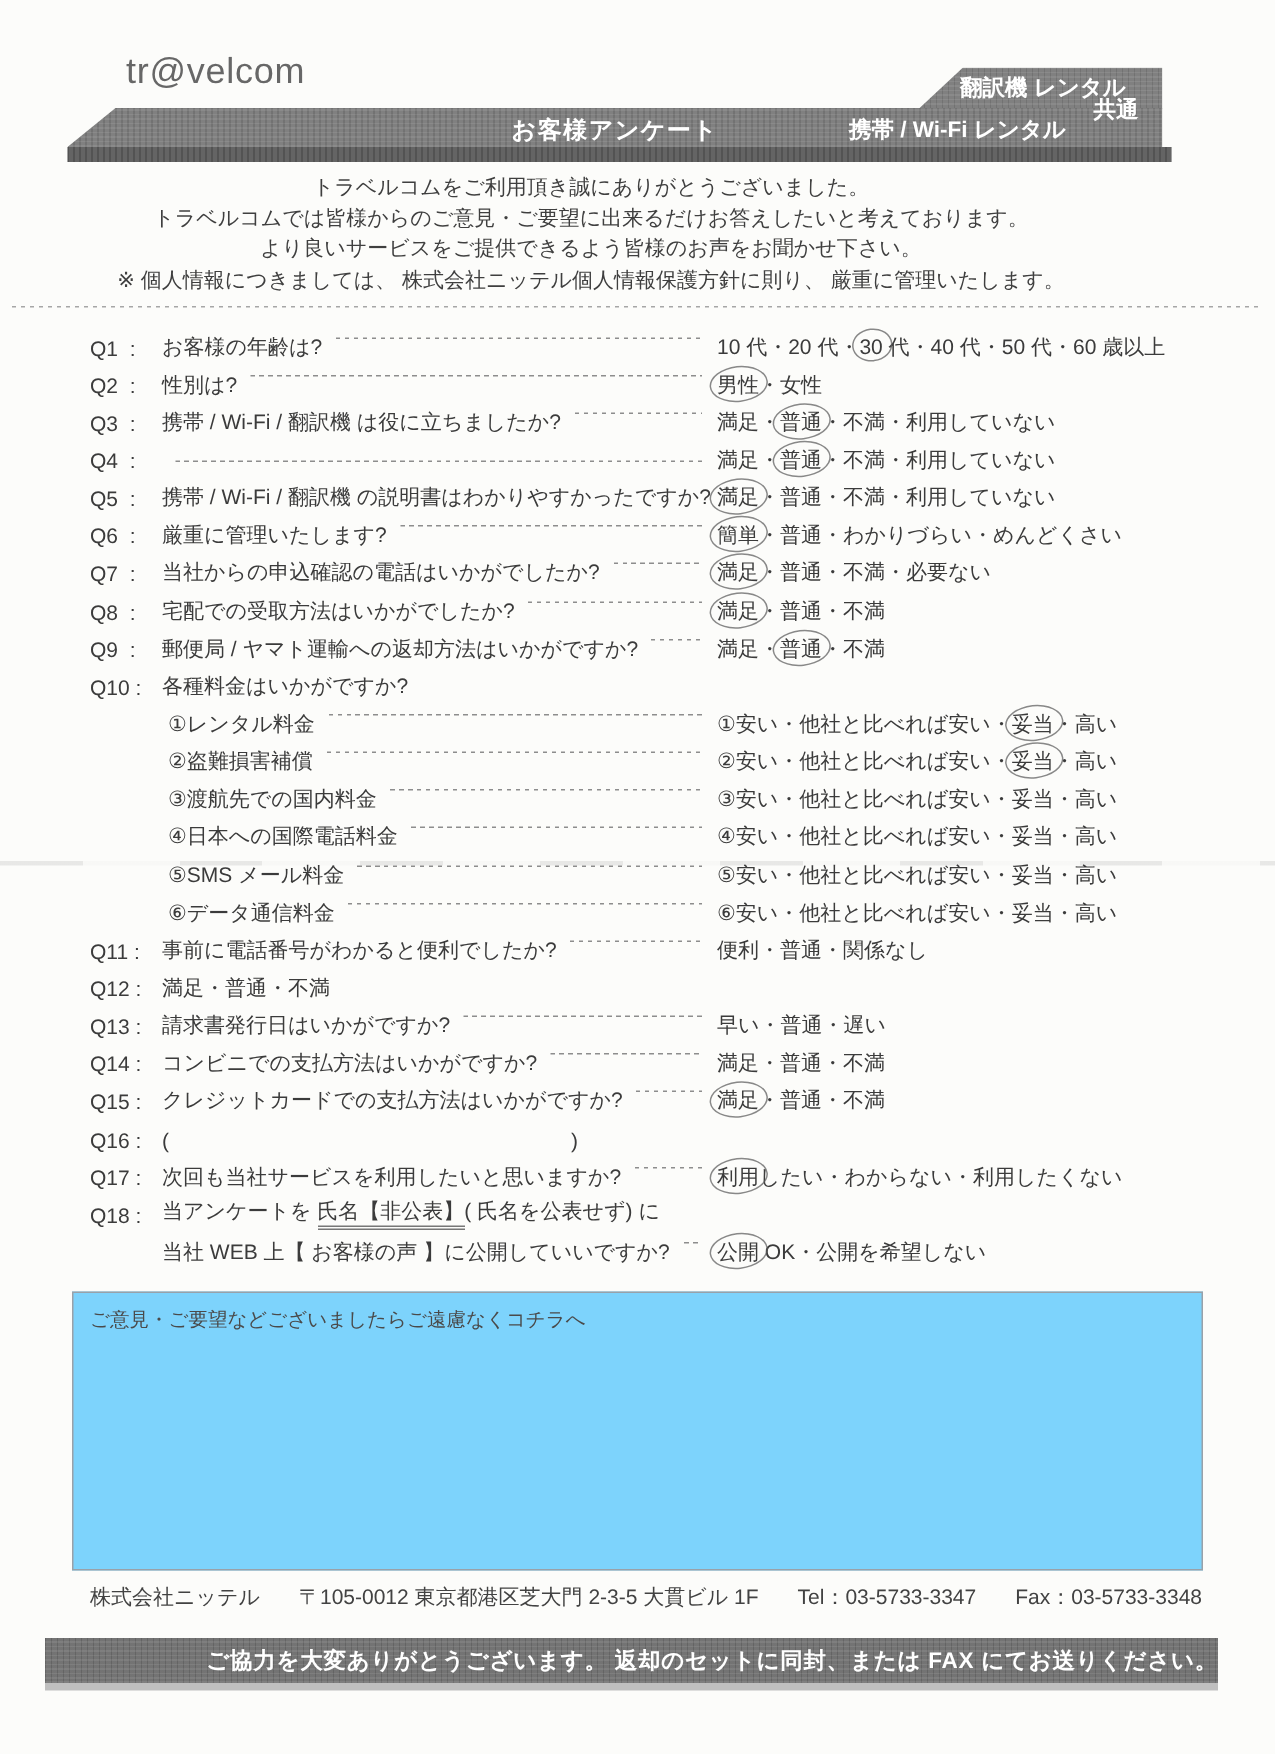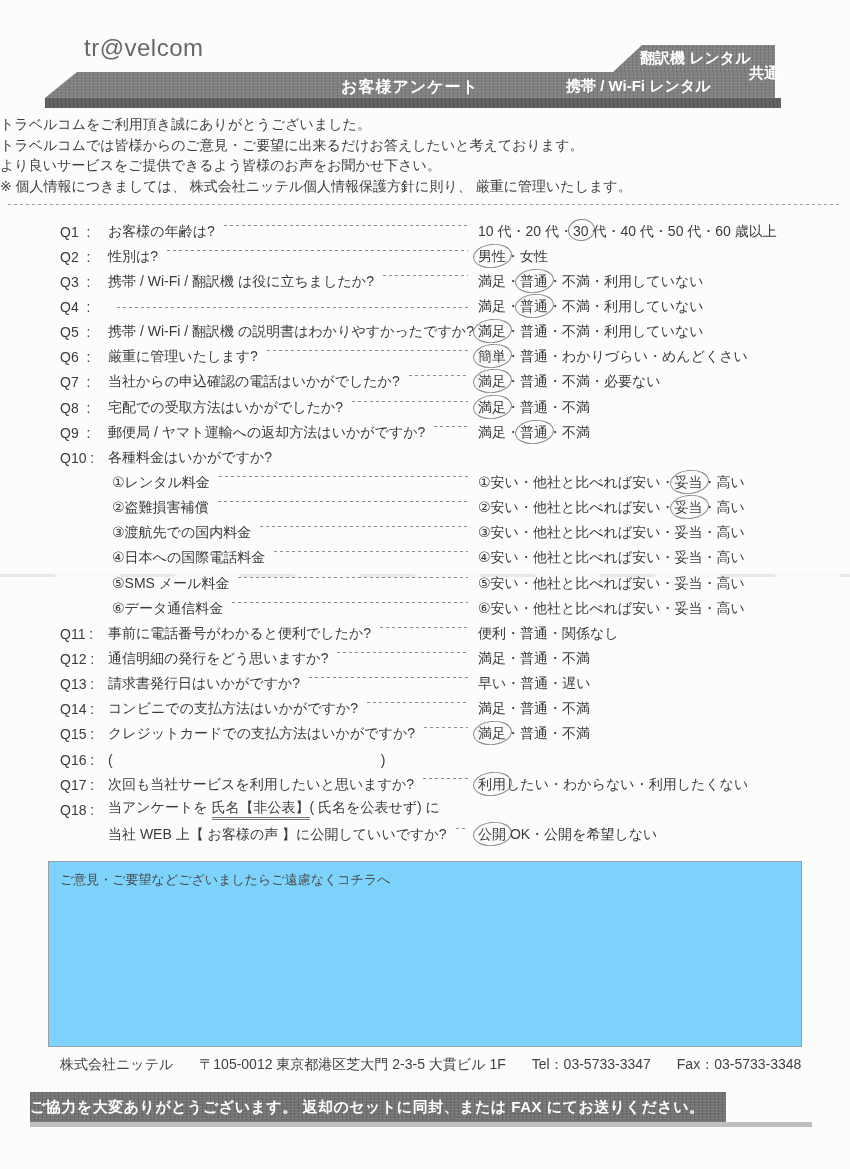--- a/index.html
+++ b/index.html
@@ -19,23 +19,23 @@
   .band-main{position:absolute;left:45px;top:72px;width:730px;height:26px;
     clip-path:polygon(32px 0,100% 0,100% 100%,0 100%);}
   .band-top{position:absolute;left:612px;top:45px;width:163px;height:28px;
     clip-path:polygon(30px 0,100% 0,100% 100%,0 100%);}
   .band-dark{position:absolute;left:45px;top:98px;width:736px;height:10px;background:#5e5e5e;
     background-image:repeating-linear-gradient(90deg, rgba(0,0,0,.12) 0 1px, rgba(255,255,255,.04) 1px 4px);}
   .bannertext{position:absolute;color:#fff;font-weight:bold;font-size:15px;white-space:nowrap;}
   .banner-center{left:320px;top:77px;width:180px;text-align:center;font-size:16px;letter-spacing:1px;}
   .banner-right-top{left:640px;top:49px;}
   .banner-right-bottom{left:566px;top:77px;}
-  .banner-side{left:729px;top:64px;font-size:15px;margin-left:20px;}
-  
-  .intro{position:absolute;top:114px;left:0;width:788px;
+  .banner-side{left:729px;top:64px;font-size:15px;}
+  
+  .intro{position:absolute;top:114px;left:0;width:788px;text-align:center;
     font-size:14px;line-height:20.5px;color:#3f3f3f;}
   .divider{position:absolute;top:204px;left:8px;width:834px;height:1px;
     background:repeating-linear-gradient(90deg,#a6a6a6 0 3px,transparent 3px 6px);}
   .artifact{position:absolute;top:574px;left:0;width:850px;height:3px;
     background:repeating-linear-gradient(90deg, rgba(140,140,140,.18) 0 55px, rgba(185,185,185,.06) 55px 120px);}
   
   .questions{position:absolute;top:219px;left:60px;width:730px;}
   .qrow{display:grid;grid-template-columns:48px 1fr 312px;align-items:center;height:25.15px;}
   .qnum{font-size:14px;display:flex;justify-content:flex-start;white-space:pre;}
   .qmid{display:flex;align-items:flex-start;min-width:0;}
@@ -54,22 +54,22 @@
   }
   .dbl-underline{border-bottom:3px double rgba(95,95,95,.85);padding-bottom:0px;}
   
   .comment-box{position:absolute;top:861px;left:48px;width:730px;height:166px;
     border:1px solid #99a1a9;background:#7dd3fc;padding:9px 11px;
     font-size:13px;color:#4a4a4a;}
   
   .footer-line{position:absolute;top:1056px;left:60px;width:760px;font-size:14px;
     color:#424242;white-space:nowrap;}
   .footer-line span{margin-right:26px;}
-  .footer-banner{position:absolute;top:1092px;left:30px;width:696px;height:30px;
-    display:flex;align-items:center;justify-content:flex-start;
+  .footer-banner{position:absolute;top:1092px;left:30px;width:782px;height:30px;
+    display:flex;align-items:center;justify-content:flex-end;
     color:#fff;font-weight:bold;font-size:15px;letter-spacing:.5px;
     background-color:#6f6f6f;
     background-image:
       repeating-linear-gradient(0deg, rgba(255,255,255,.08) 0 1px, rgba(0,0,0,0) 1px 3px),
       repeating-linear-gradient(90deg, rgba(0,0,0,.10) 0 1px, rgba(255,255,255,.03) 1px 4px);}
   .footer-strip{position:absolute;top:1122px;left:30px;width:782px;height:5px;background:#bfbfbf;}
 </style>
 </head>
 <body>
 
@@ -222,24 +222,20 @@
     <div class="qrow">
       <span class="qnum">Q11 :</span>
       <div class="qmid">
         <span>事前に電話番号がわかると便利でしたか?</span>
         <span class="leader"></span>
       </div>
       <div class="qans"><span>便利・普通・関係なし</span></div>
     </div>
     <div class="qrow">
       <span class="qnum">Q12 :</span>
-      <div class="qmid">
-        <span>通信明細の発行をどう思いますか?</span>
-        <span class="leader"></span>
-      </div>
       <div class="qans"><span>満足・普通・不満</span></div>
     </div>
     <div class="qrow">
       <span class="qnum">Q13 :</span>
       <div class="qmid">
         <span>請求書発行日はいかがですか?</span>
         <span class="leader"></span>
       </div>
       <div class="qans"><span>早い・普通・遅い</span></div>
     </div>

